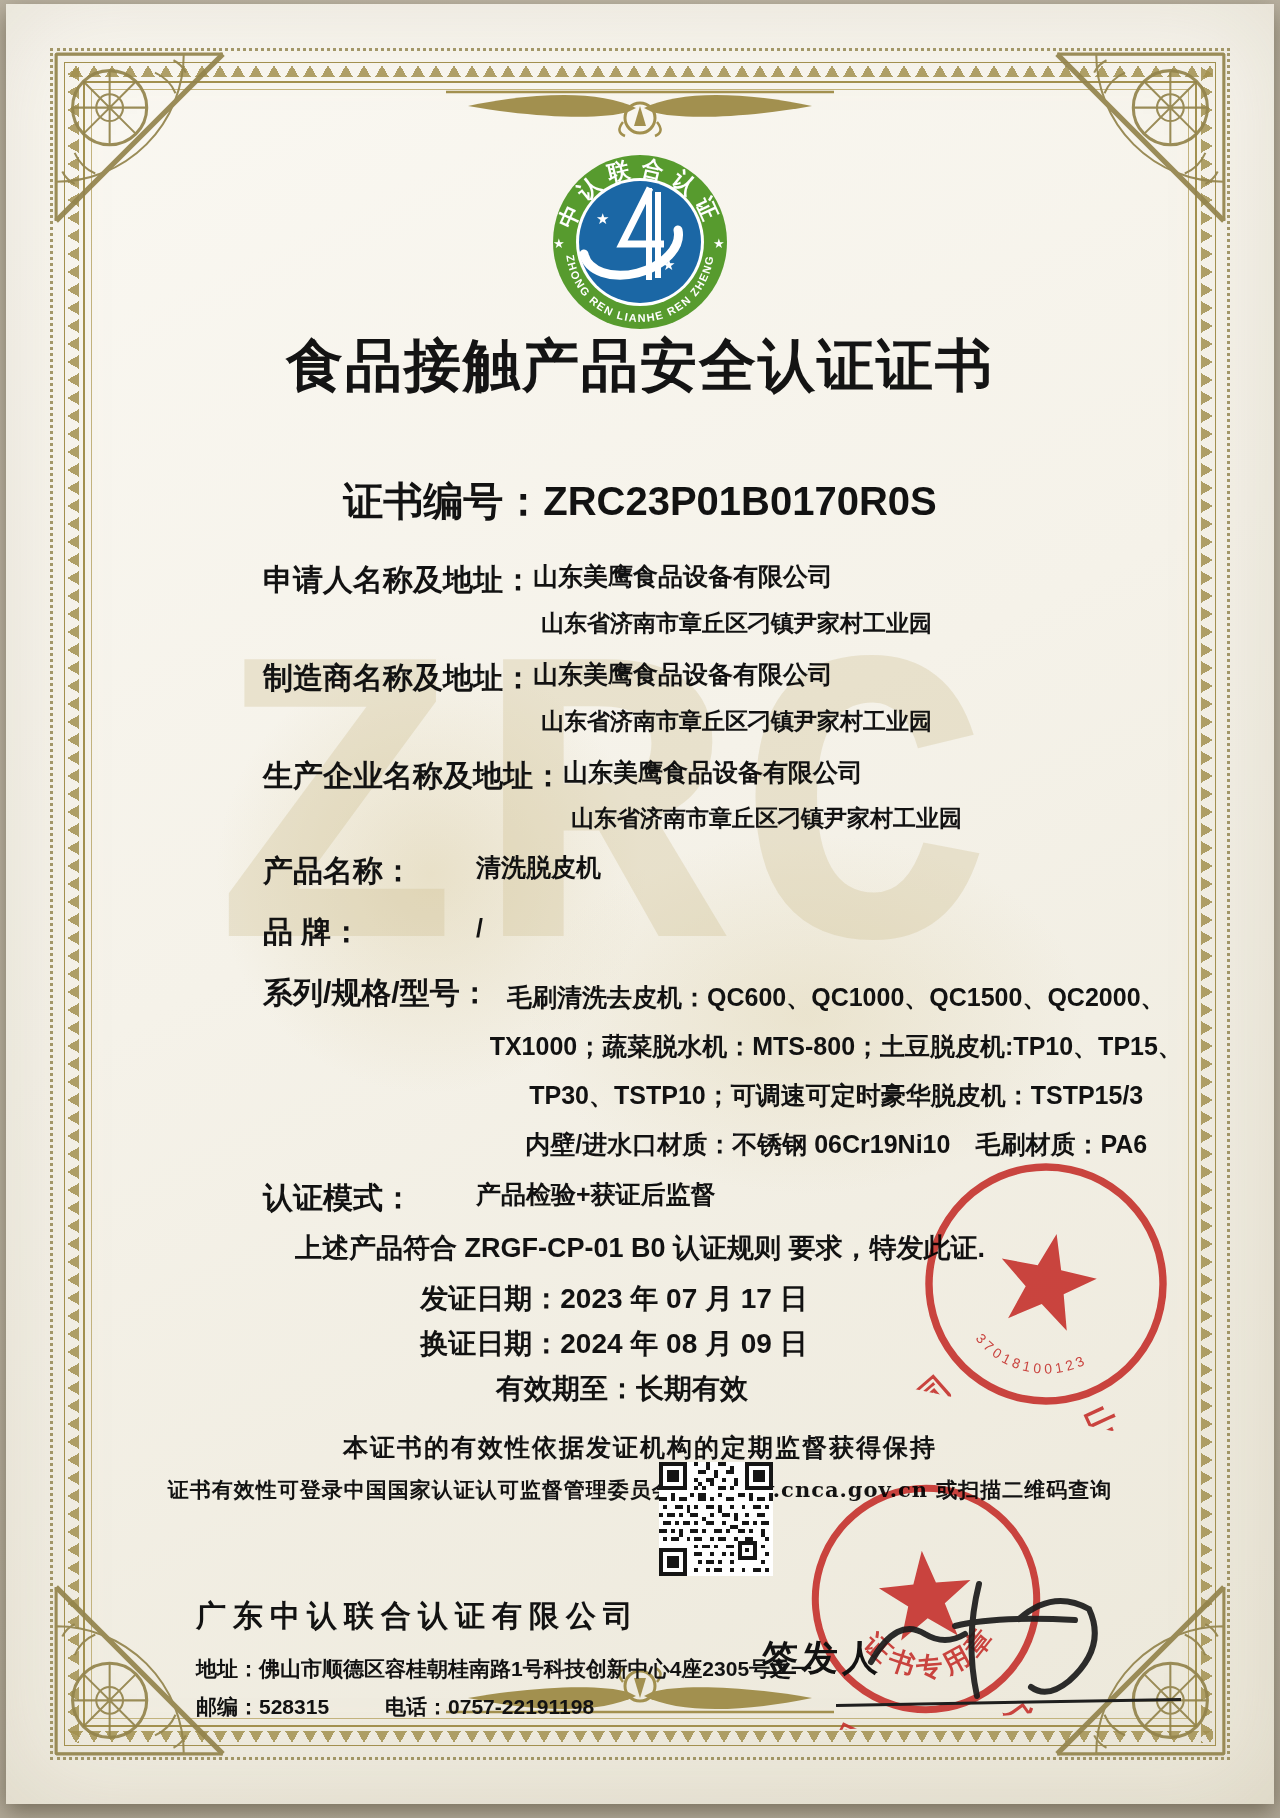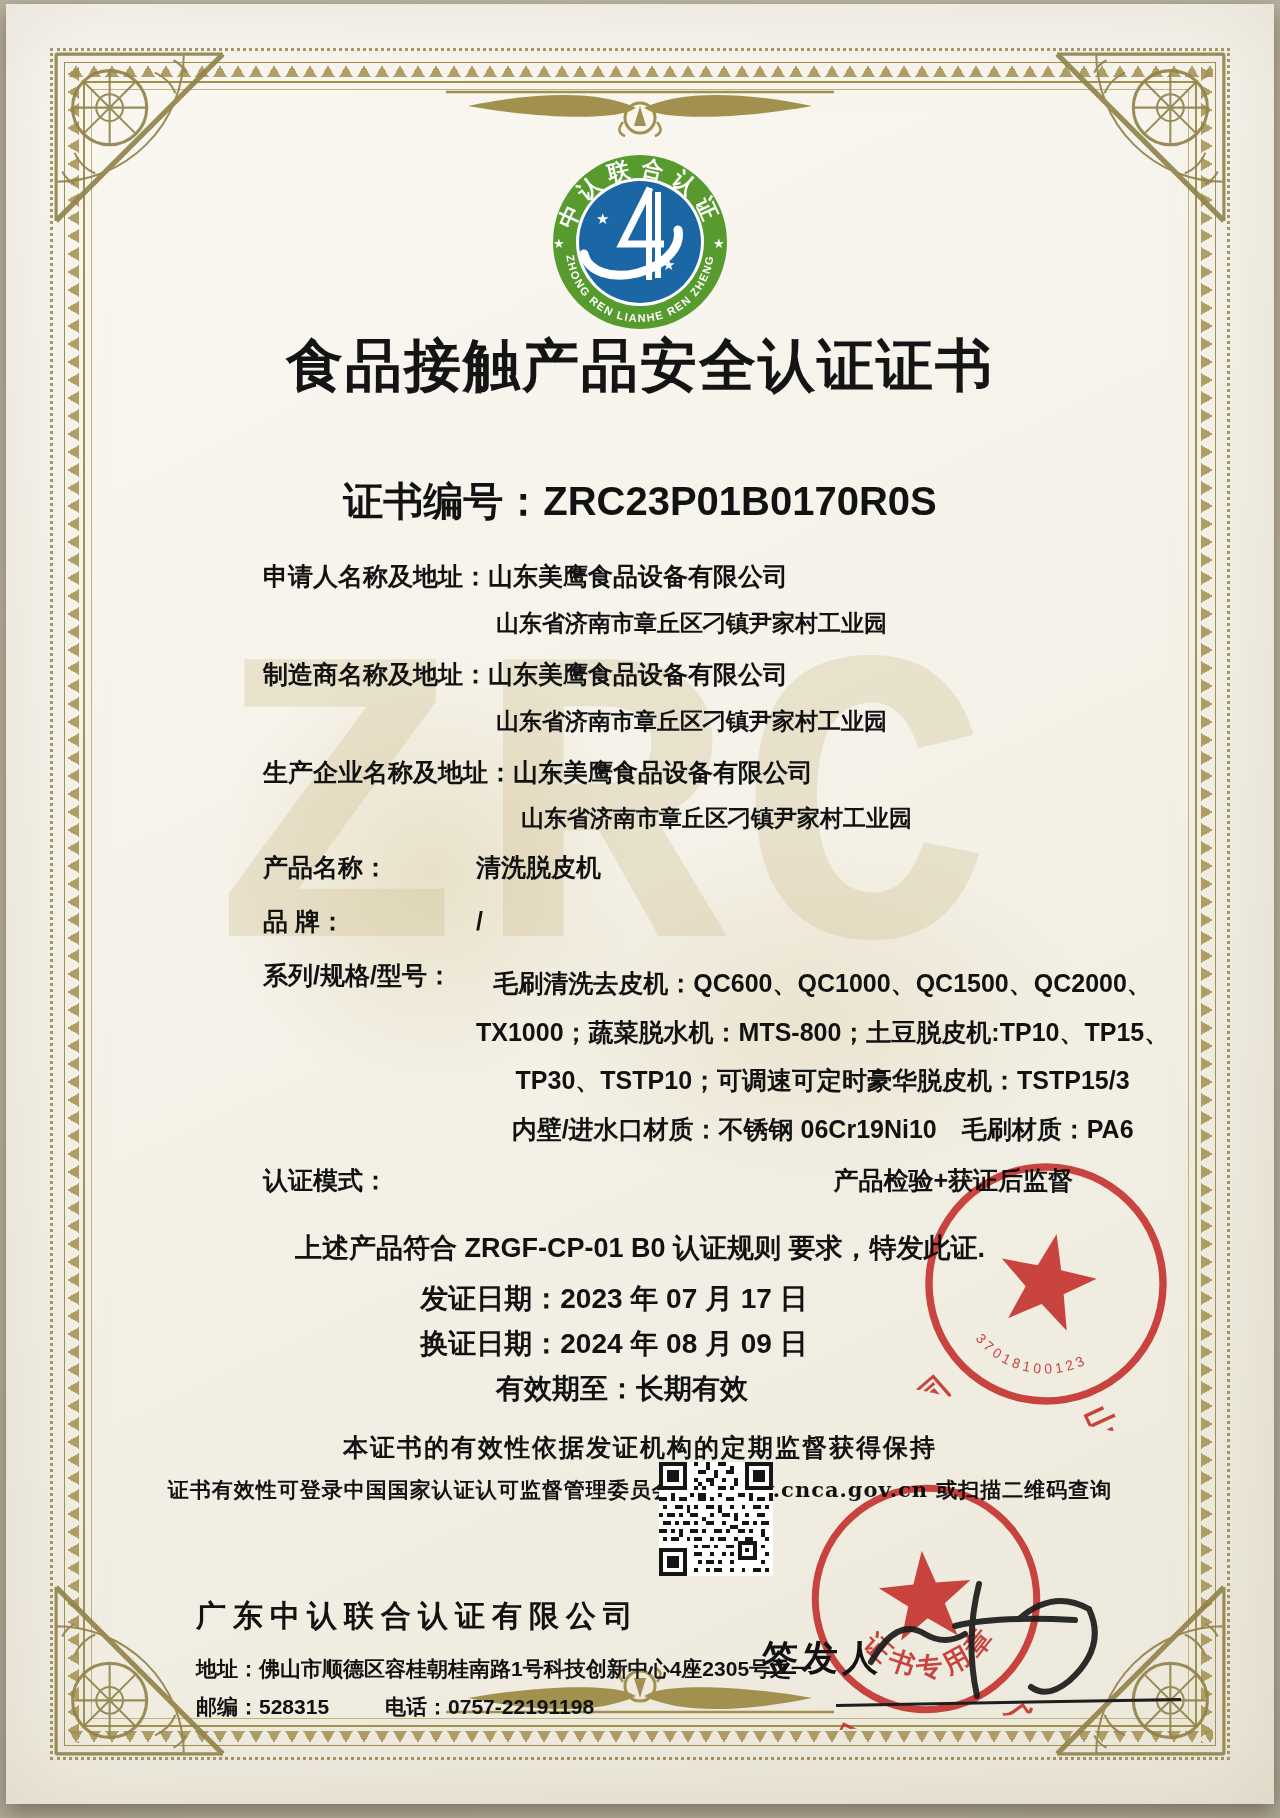--- a/index.html
+++ b/index.html
@@ -41,21 +41,21 @@
     color:rgba(205,189,142,.32);pointer-events:none;font-family:Liberation Mono, monospace;
   }
 
   .content{position:absolute;inset:0;z-index:2;color:#121212;}
   .logo{position:absolute;top:148px;left:50%;transform:translateX(-50%);width:180px;height:180px;}
   .title{position:absolute;top:324px;width:100%;text-align:center;font-size:57px;font-weight:900;letter-spacing:2px;color:#141414;}
   .certno{position:absolute;top:470px;width:100%;text-align:center;font-size:40px;font-weight:700;}
 
   .info{position:absolute;left:257px;top:556px;width:810px;}
   .row{display:flex;align-items:flex-start;}
-  .lbl{flex:0 0 213px;font-size:25px;font-weight:700;white-space:nowrap;}
+  .lbl{flex:0 0 213px;font-size:30px;font-weight:700;white-space:nowrap;}
   .val{font-size:25px;font-weight:700;line-height:1.35;}
   .addr{font-size:23px;font-weight:600;margin-top:14px;margin-left:8px;}
   .mb-lg{margin-bottom:19px;}
   .mb-md{margin-bottom:17px;}
   .series-line{font-size:25px;font-weight:700;line-height:1.95;white-space:nowrap;text-align:center;}
 
   .centerblock{position:absolute;top:1226px;width:100%;text-align:center;}
   .statement{font-size:27px;font-weight:700;margin-bottom:14px;}
   .datecol{display:inline-block;text-align:left;transform:translateX(-26px);}
   .dateline{font-size:28px;font-weight:700;margin-bottom:7px;}
@@ -231,21 +231,21 @@
       </div>
       <div class="row" style="margin-bottom:10px;">
         <div class="lbl">系列/规格/型号：</div>
         <div class="val">
           <div class="series-line">毛刷清洗去皮机：QC600、QC1000、QC1500、QC2000、</div>
           <div class="series-line">TX1000；蔬菜脱水机：MTS-800；土豆脱皮机:TP10、TP15、</div>
           <div class="series-line">TP30、TSTP10；可调速可定时豪华脱皮机：TSTP15/3</div>
           <div class="series-line">内壁/进水口材质：不锈钢 06Cr19Ni10　毛刷材质：PA6</div>
         </div>
       </div>
-      <div class="row" style="margin-bottom:22px;justify-content:space-between;">
+      <div class="row" style="margin-bottom:22px;">
         <div class="lbl">认证模式：</div>
         <div class="val">产品检验+获证后监督</div>
       </div>
     </div>
 
     <div class="centerblock">
       <div class="statement">上述产品符合 ZRGF-CP-01 B0 认证规则 要求，特发此证.</div>
       <div class="datecol">
         <div class="dateline">
           <span>发证日期：</span><span>2023 年 07 月 17 日</span>

